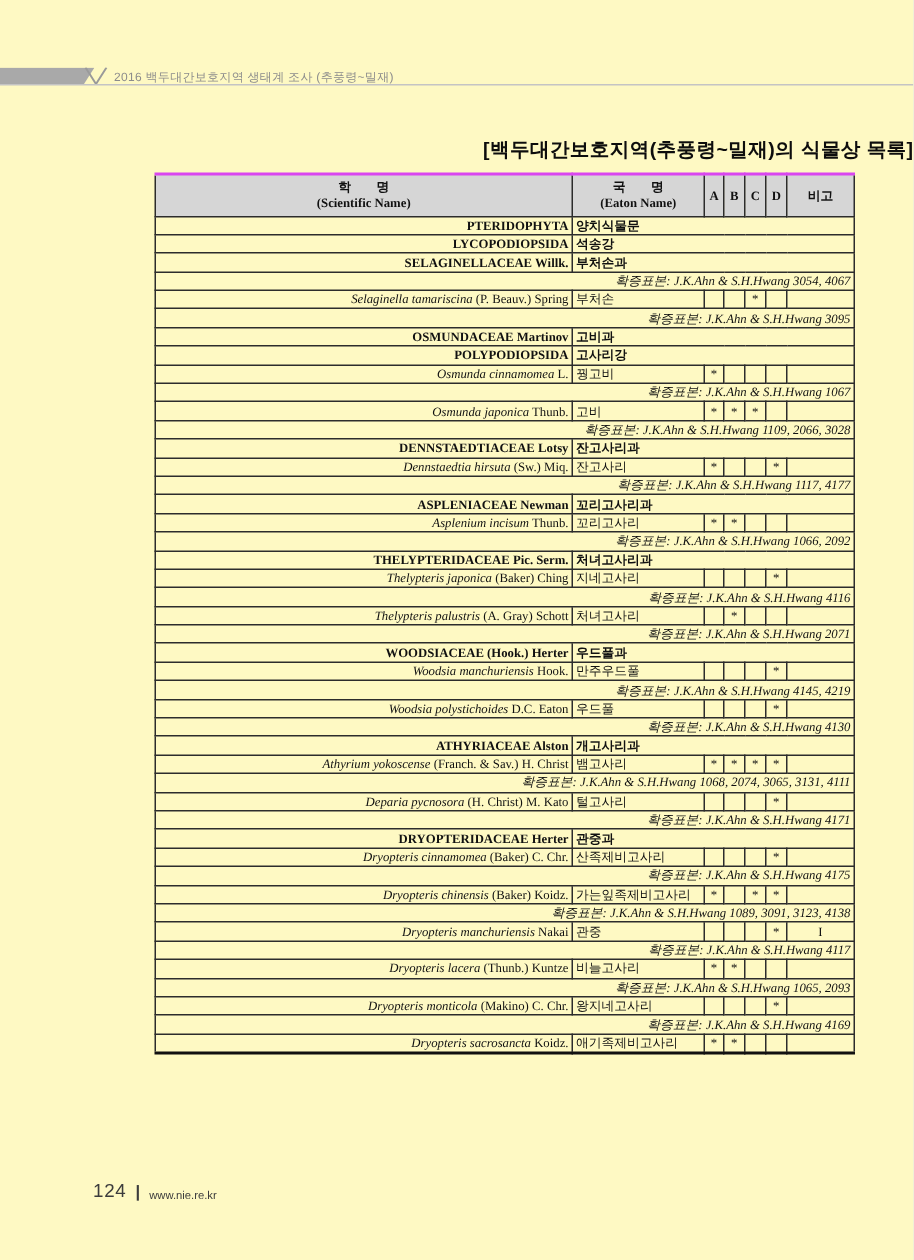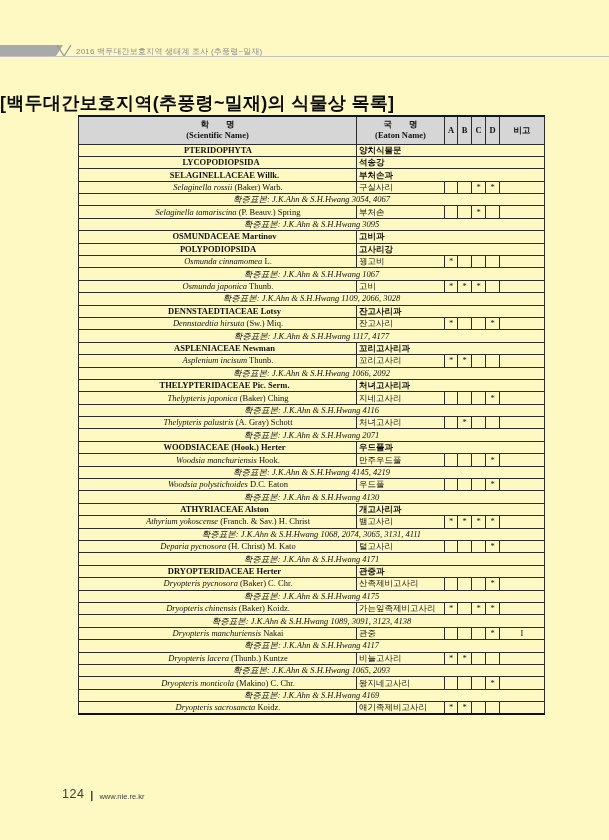--- a/index.html
+++ b/index.html
@@ -18,51 +18,51 @@
   .crumb {
     position:absolute; left:76px; top:46px;
     font:8px "Liberation Sans","DejaVu Sans",sans-serif;
     color:#8c8c8c; letter-spacing:.2px; white-space:nowrap;
   }
   .rule { position:absolute; left:0; top:56px; width:609px; height:1px; background:#c4c4c4; }
 
   
   .title {
     position:absolute; left:0; top:91px; width:609px; margin:0;
-    text-align:left; font-family:"Liberation Sans","DejaVu Sans",sans-serif;
-    font-weight:bold; font-size:18px; color:#0d0d0d; letter-spacing:.3px;
+    text-align:right; font-family:"Liberation Sans","DejaVu Sans",sans-serif;
+    font-weight:bold; font-size:13px; color:#0d0d0d; letter-spacing:.3px;
   }
 
   
   table.flora {
     position:absolute; left:78px; top:115px; width:466px;
     border-collapse:collapse; table-layout:fixed;
     font-family:"Liberation Serif","DejaVu Serif",serif;
   }
-  table.flora { border-top:2px solid #0f172a; border-bottom:2px solid #111; }
+  table.flora { border-top:2px solid #d946ef; border-bottom:2px solid #111;margin-left:25px; }
   .flora th, .flora td { border:1px solid #2c2c2c; box-sizing:border-box; }
   .flora thead th {
     background:#d6d6d6; font-weight:bold; font-size:8.5px; line-height:1.3;
     height:28px; padding:1px 0; text-align:center; vertical-align:middle;
   }
   .flora tbody td {
     height:12.4px; font-size:8.5px; line-height:1.05;
     padding:0 2px; vertical-align:middle; overflow:hidden; white-space:nowrap;
   }
-  td.sci  { text-align:center; }
+  td.sci  { text-align:right; }
   td.kor  { text-align:left; padding-left:5px; }
   td.mark { text-align:center; padding:0; font-size:9px; }
   td.note { text-align:center; }
   .l0 { padding-left:3px !important; }
   .l1 { padding-left:9px !important; }
   .l2 { padding-left:16px !important; }
   .l3 { padding-left:23px !important; }
   .bold { font-weight:bold; }
   .it { font-style:italic; }
-  td.voucher { font-style:italic; padding-left:16px; text-align:center; }
+  td.voucher { font-style:italic; padding-left:16px; text-align:right; }
 
   
   .footer {
     position:absolute; left:62px; top:787px;
     display:flex; align-items:flex-end; gap:6px;
     font-family:"Liberation Sans","DejaVu Sans",sans-serif; color:#3c3c3c;
   }
   .pageno { font-size:12.5px; letter-spacing:.5px; }
   .sep    { font-size:11px; font-weight:bold; }
   .site   { font-size:7.5px; }
@@ -115,29 +115,20 @@
         </tr>
         <tr>
           <td class="sci bold l1">LYCOPODIOPSIDA</td>
           <td class="kor bold" colspan="6">석송강</td>
         </tr>
         <tr>
           <td class="sci bold l2">SELAGINELLACEAE Willk.</td>
           <td class="kor bold" colspan="6">부처손과</td>
         </tr>
         <tr>
-          <td class="sci l3"><span class="it">Selaginella rossii</span> <span>(Baker) Warb.</span></td>
-          <td class="kor">구실사리</td>
-          <td class="mark"></td>
-          <td class="mark"></td>
-          <td class="mark">*</td>
-          <td class="mark">*</td>
-          <td class="note"></td>
-        </tr>
-        <tr>
           <td class="voucher" colspan="7">확증표본: J.K.Ahn &amp; S.H.Hwang 3054, 4067</td>
         </tr>
         <tr>
           <td class="sci l3"><span class="it">Selaginella tamariscina</span> <span>(P. Beauv.) Spring</span></td>
           <td class="kor">부처손</td>
           <td class="mark"></td>
           <td class="mark"></td>
           <td class="mark">*</td>
           <td class="mark"></td>
           <td class="note"></td>
@@ -291,21 +282,21 @@
           <td class="note"></td>
         </tr>
         <tr>
           <td class="voucher" colspan="7">확증표본: J.K.Ahn &amp; S.H.Hwang 4171</td>
         </tr>
         <tr>
           <td class="sci bold l2">DRYOPTERIDACEAE Herter</td>
           <td class="kor bold" colspan="6">관중과</td>
         </tr>
         <tr>
-          <td class="sci l3"><span class="it">Dryopteris pycnosora</span> <span>(Baker) C. Chr.</span></td>
+          <td class="sci l3"><span class="it">Dryopteris cinnamomea</span> <span>(Baker) C. Chr.</span></td>
           <td class="kor">산족제비고사리</td>
           <td class="mark"></td>
           <td class="mark"></td>
           <td class="mark"></td>
           <td class="mark">*</td>
           <td class="note"></td>
         </tr>
         <tr>
           <td class="voucher" colspan="7">확증표본: J.K.Ahn &amp; S.H.Hwang 4175</td>
         </tr>

